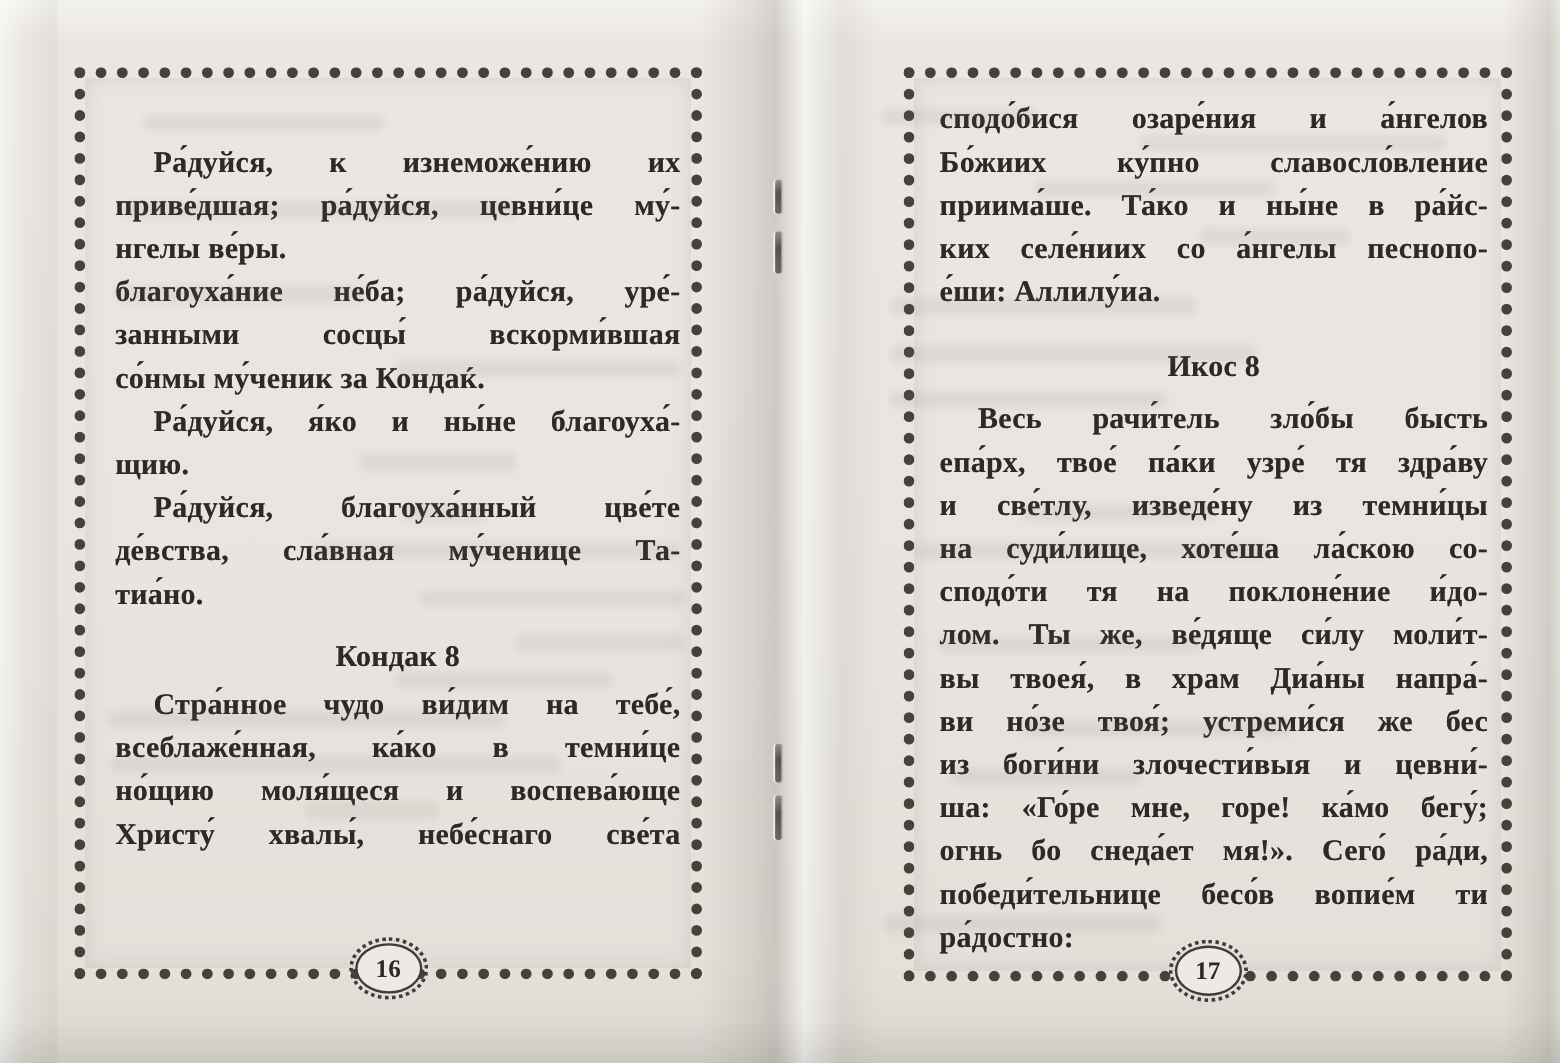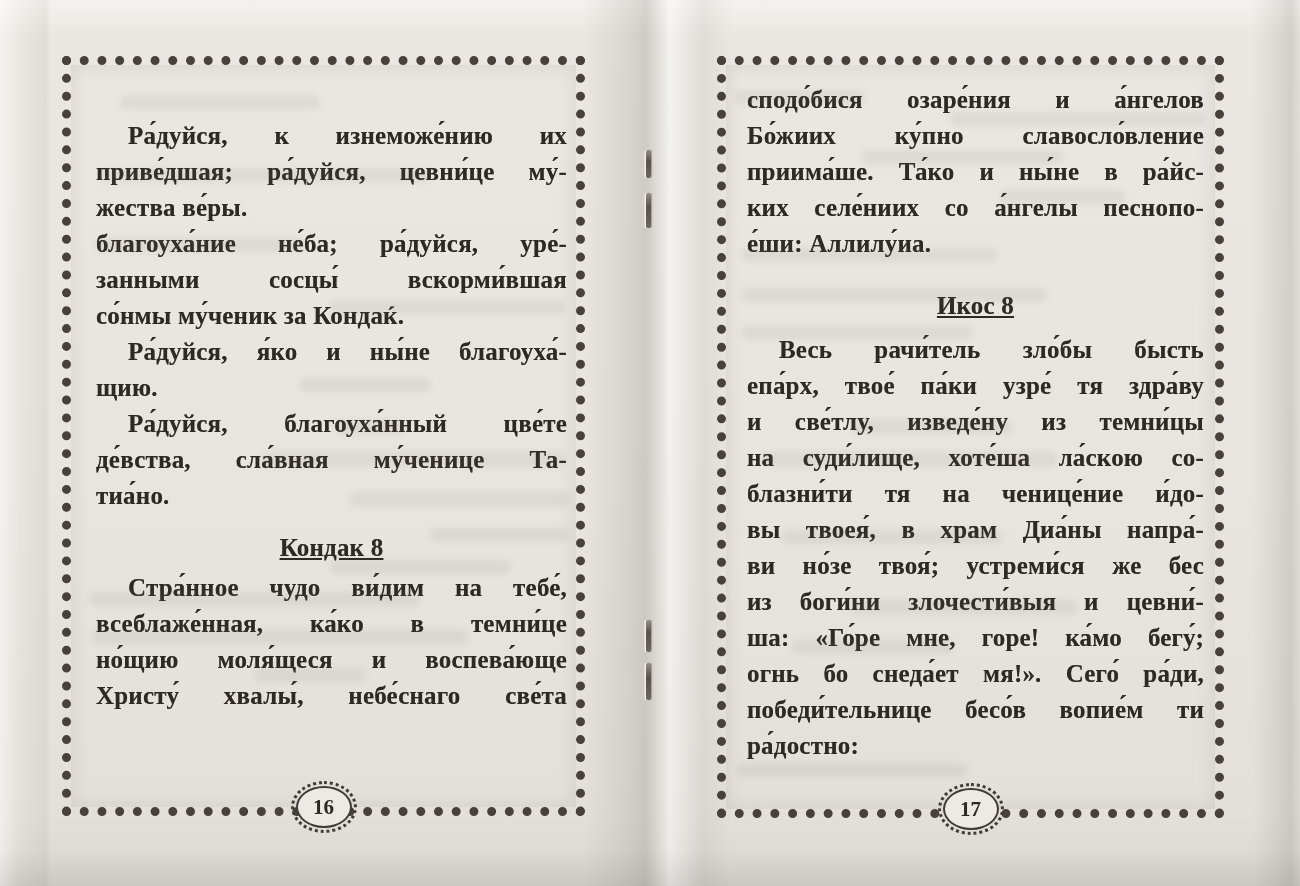--- a/index.html
+++ b/index.html
@@ -57,21 +57,21 @@
   }
   .ln{
     text-align:justify;
     text-align-last:justify;
     white-space:nowrap;
   }
   .ln.end{text-align-last:left;}
   .ln.ind{text-indent:32px;}
   .ln.head{
     text-align:center;text-align-last:center;text-indent:0;
-    margin-top:16px;margin-bottom:4px;text-decoration:underline;
+    margin-top:16px;margin-bottom:4px;
   }
   .ln.head.head2{margin-top:26px;margin-bottom:8px;}
 
   
   .badge{
     position:absolute;left:50%;bottom:-12px;transform:translateX(-50%);
     width:52px;height:38px;border-radius:50%;
     background:#edeae5;
     border:2px solid #3f3b36;
     outline:3px dotted #3f3b36;
@@ -101,53 +101,54 @@
 <div class="edge-left"></div>
 <div class="edge-right"></div>
 <div class="edge-bottom"></div>
 
 <div class="page" style="left:62px;top:56px;width:523px;height:760px;">
   <div class="frame"></div>
   <div class="frame-inner"></div>
   <div class="text" style="left:34px;right:18px;top:26px;margin-top:36px;">
       <div class="ln ind">Ра́дуйся, к изнеможе́нию их</div>
       <div class="ln ">приве́дшая; ра́дуйся, цевни́це му́-</div>
-      <div class="ln end">жества ве́ры.</div>
+      <div class="ln end">нгелы ве́ры.</div>
       <div class="ln ">благоуха́ние не́ба; ра́дуйся, уре́-</div>
       <div class="ln ">занными сосцы́ вскорми́вшая</div>
       <div class="ln end">со́нмы му́ченик за Кондаќ.</div>
       <div class="ln ind">Ра́дуйся, я́ко и ны́не благоуха́-</div>
       <div class="ln end">щию.</div>
       <div class="ln ind">Ра́дуйся, благоуха́нный цве́те</div>
       <div class="ln ">де́вства, сла́вная му́ченице Та-</div>
       <div class="ln end">тиа́но.</div>
       <div class="ln head">Кондак 8</div>
       <div class="ln ind">Стра́нное чудо ви́дим на тебе́,</div>
       <div class="ln ">всеблаже́нная, ка́ко в темни́це</div>
       <div class="ln ">но́щию моля́щеся и воспева́юще</div>
       <div class="ln ">Христу́ хвалы́, небе́снаго све́та</div>
     </div>
   <div class="badge">16</div>
 </div>
 
-<div class="page" style="left:717px;top:56px;width:507px;height:762px;">
+<div class="page" style="left:753px;top:56px;width:507px;height:762px;">
   <div class="frame"></div>
   <div class="frame-inner"></div>
   <div class="text" style="left:30px;right:20px;top:26px;">
       <div class="ln ">сподо́бися озаре́ния и а́нгелов</div>
       <div class="ln ">Бо́жиих ку́пно славосло́вление</div>
       <div class="ln ">приима́ше. Та́ко и ны́не в ра́йс-</div>
       <div class="ln ">ких селе́ниих со а́нгелы песнопо-</div>
       <div class="ln end">е́ши: Аллилу́иа.</div>
       <div class="ln head head2">Икос 8</div>
       <div class="ln ind">Весь рачи́тель зло́бы бысть</div>
       <div class="ln ">епа́рх, твое́ па́ки узре́ тя здра́ву</div>
       <div class="ln ">и све́тлу, изведе́ну из темни́цы</div>
       <div class="ln ">на суди́лище, хоте́ша ла́скою со-</div>
-      <div class="ln ">блазни́ти тя на ченице́ние и́до-</div>
+      <div class="ln ">сподо́ти тя на поклоне́ние и́до-</div>
+      <div class="ln ">лом. Ты же, ве́дяще си́лу моли́т-</div>
       <div class="ln ">вы твоея́, в храм Диа́ны напра́-</div>
       <div class="ln ">ви но́зе твоя́; устреми́ся же бес</div>
       <div class="ln ">из боги́ни злочести́выя и цевни́-</div>
       <div class="ln ">ша: «Го́ре мне, горе! ка́мо бегу́;</div>
       <div class="ln ">огнь бо снеда́ет мя!». Сего́ ра́ди,</div>
       <div class="ln ">победи́тельнице бесо́в вопие́м ти</div>
       <div class="ln end">ра́достно:</div>
     </div>
   <div class="badge">17</div>
 </div>

